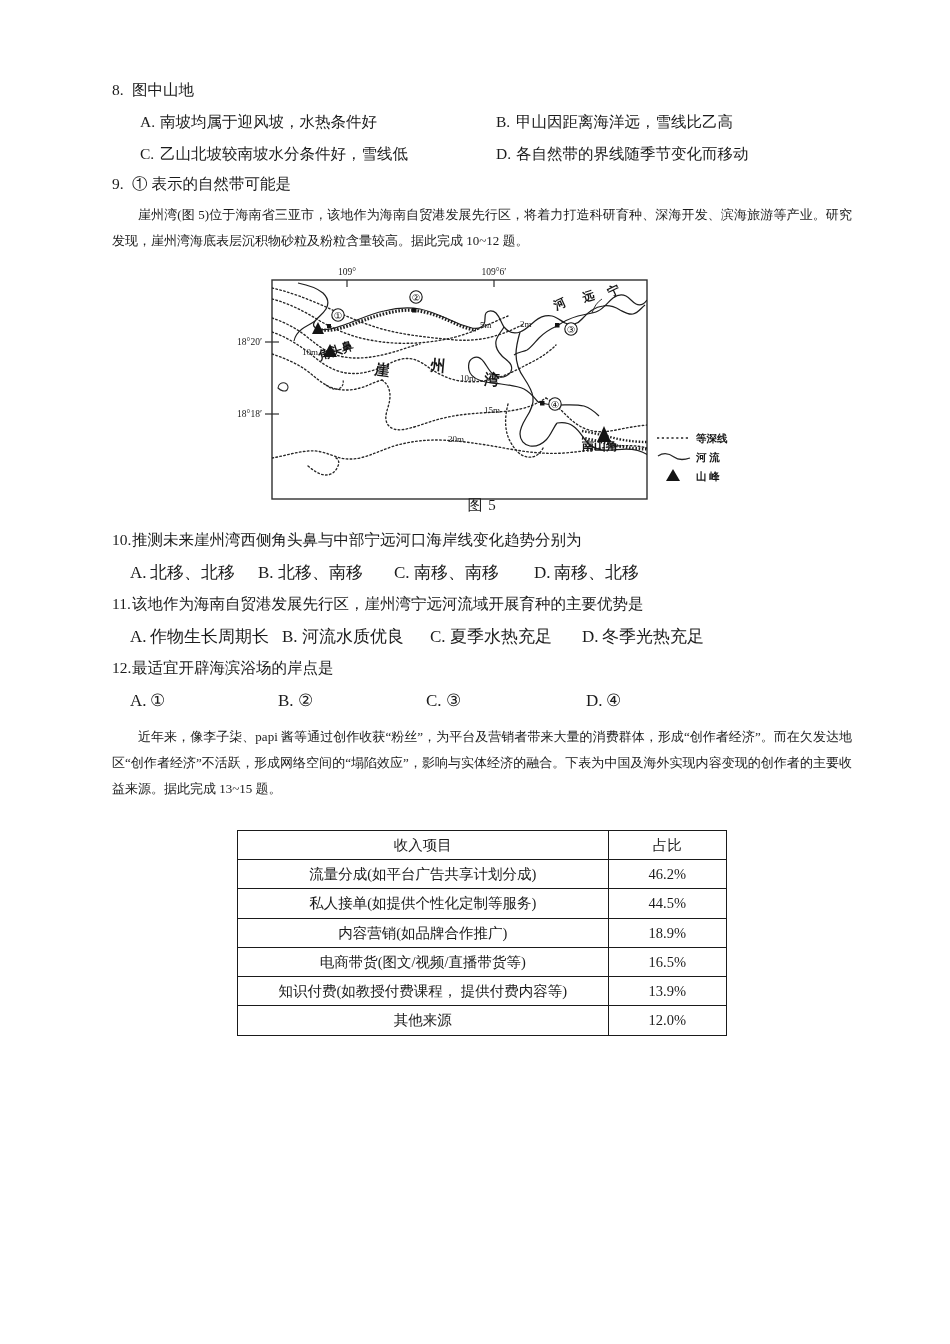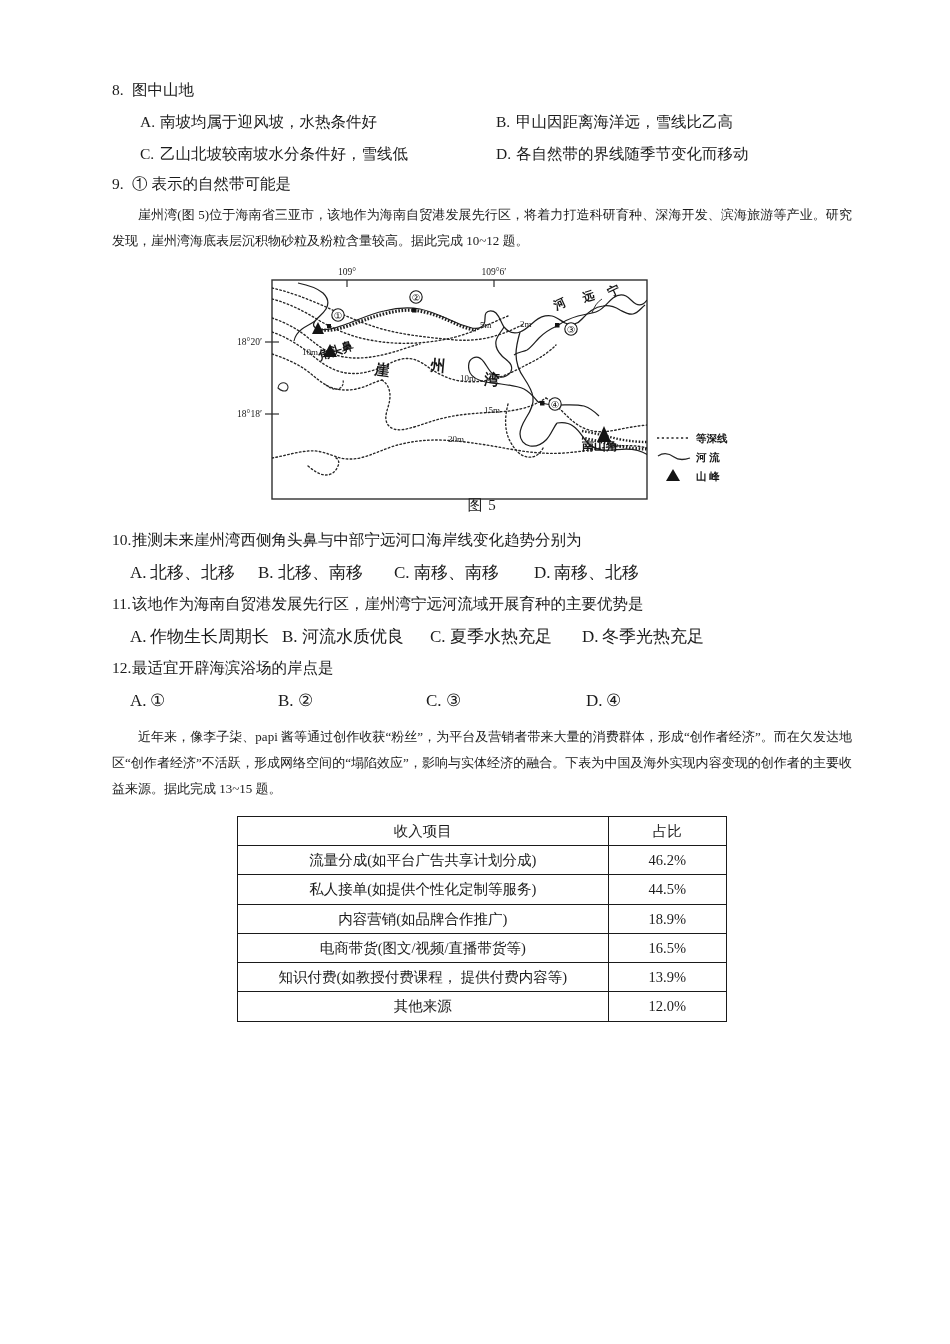--- a/index.html
+++ b/index.html
@@ -122,21 +122,21 @@
   }
   .circnum {
     font-family: "Liberation Serif", serif;
     font-size: 9.5px;
     fill: #111;
     text-anchor: middle;
   }
 
   
   .tbl-wrap {
-    margin: 14px 0 0 0;
+    margin: 28px 0 0 0;
     display: flex;
     justify-content: center;
   }
   table.income {
     border-collapse: collapse;
     width: 490px;
     font-size: 14.5px;
   }
   table.income th, table.income td {
     border: 1px solid #1a1a1a;

